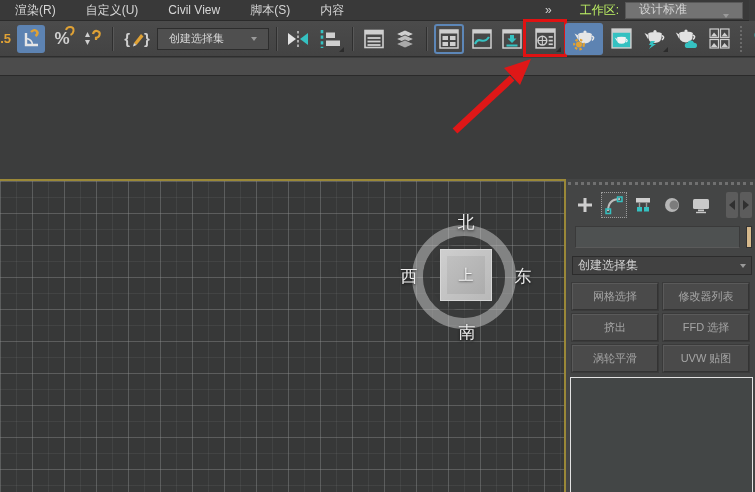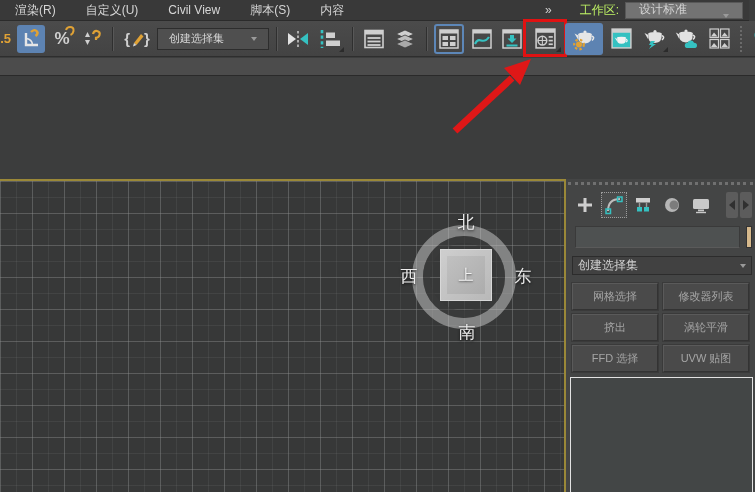--- a/index.html
+++ b/index.html
@@ -396,22 +396,22 @@
 
     <div class="mod-dd">
       <span>创建选择集</span>
       <span class="dd-arrow small"></span>
     </div>
 
     <div class="mod-grid">
       <div class="mod-btn">网格选择</div>
       <div class="mod-btn">修改器列表</div>
       <div class="mod-btn">挤出</div>
+      <div class="mod-btn">FFD 选择</div>
       <div class="mod-btn">涡轮平滑</div>
-      <div class="mod-btn">FFD 选择</div>
       <div class="mod-btn">UVW 贴图</div>
     </div>
 
     <div class="stack-box"></div>
   </div>
 
   <svg class="annot-svg" width="755" height="492" viewBox="0 0 755 492">
     <line x1="455" y1="131" x2="512" y2="78" stroke="#df1717" stroke-width="7"></line>
     <polygon points="531,59 520,85 504,68" fill="#df1717"></polygon>
   </svg>

